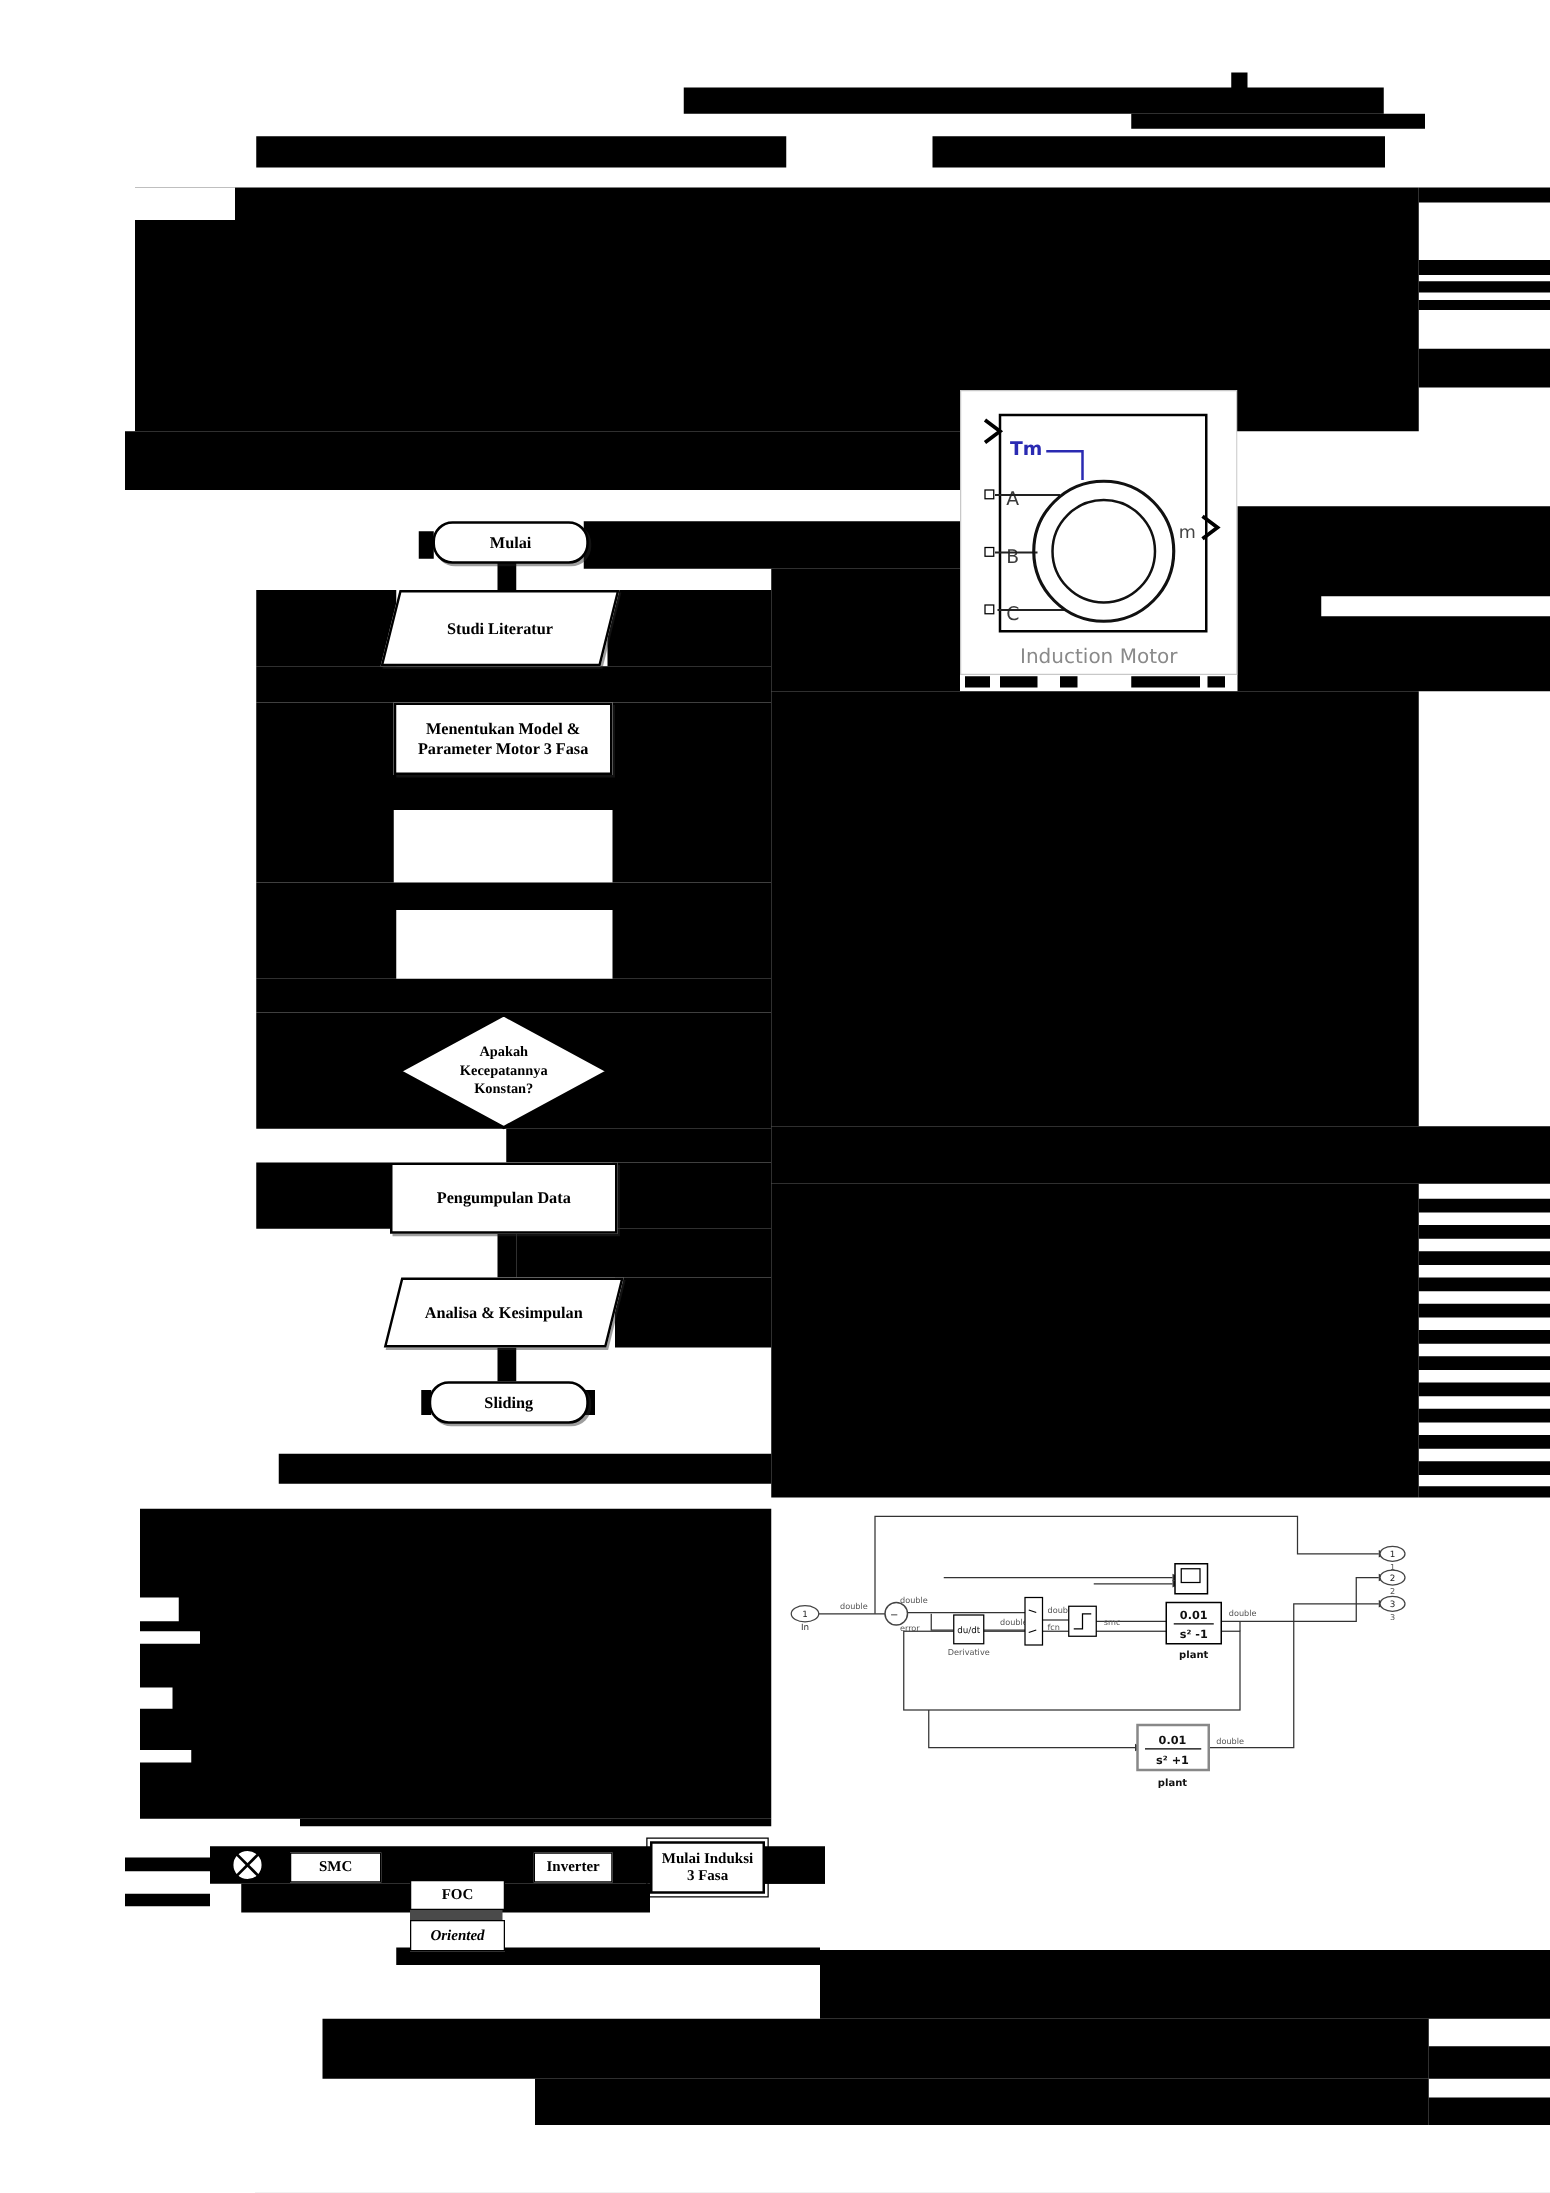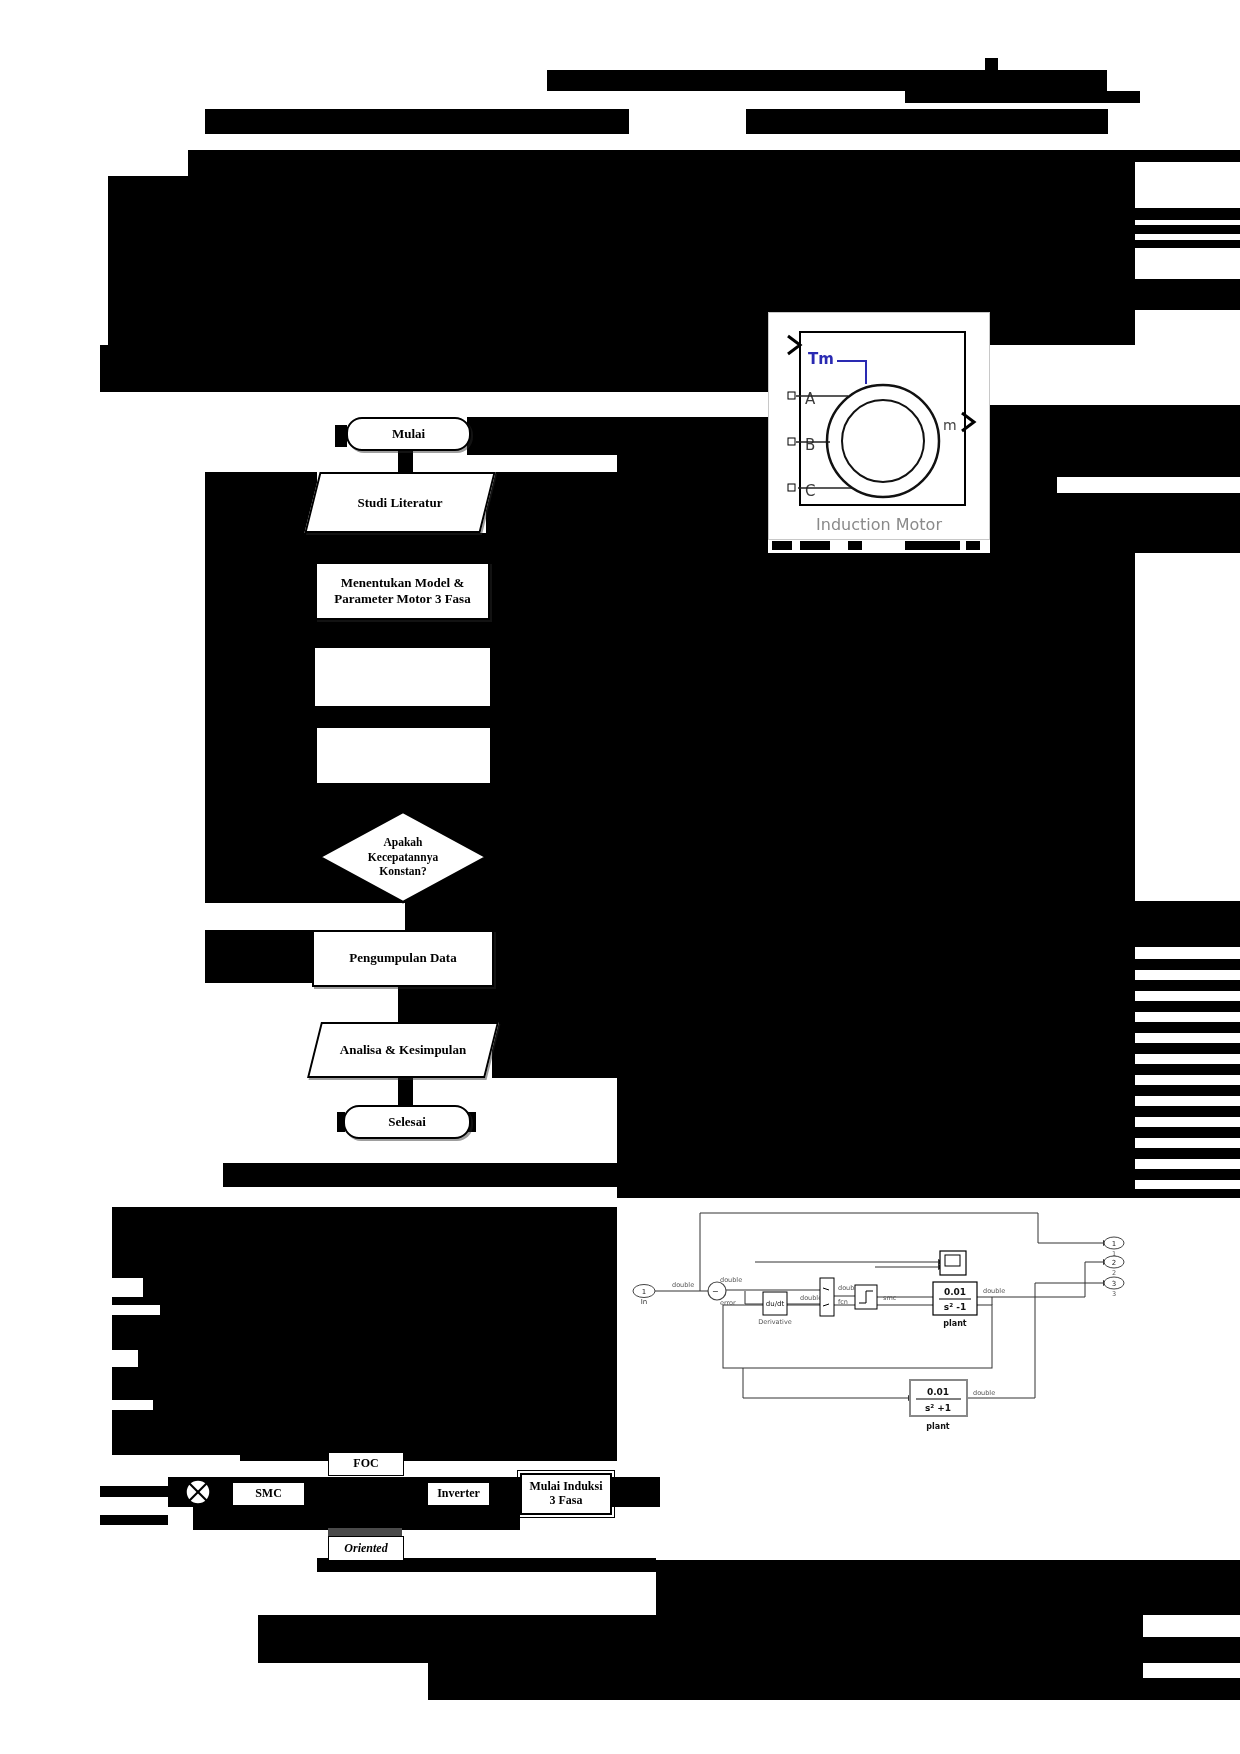--- a/index.html
+++ b/index.html
@@ -177,21 +177,21 @@
   <div class="fc-shape fc-rect" style="left:312px;top:930px;width:178px;height:53px;">
     <span>Pengumpulan Data</span>
   </div>
 
   <div class="pgram" style="left:314px;top:1022px;width:178px;height:56px;">
     <div class="pg-skin"></div>
     <div class="pg-label">Analisa &amp; Kesimpulan</div>
   </div>
 
   <div class="fc-shape fc-term" style="left:343px;top:1105px;width:124px;height:30px;">
-    <span>Selesai</span>
+    <span>Sliding</span>
   </div>
 
   <div class="abs" style="left:617px;top:1200px;width:523px;height:240px;">
     <svg width="523" height="240" viewBox="0 0 523 240">
       <g stroke="#333" stroke-width="1" fill="none">
         <polyline points="38,91 95,91"></polyline>
         <polyline points="83,91 83,13 421,13 421,43 486,43"></polyline>
         <polyline points="109,90 203,90"></polyline>
         <polyline points="128,91 128,104 146,104"></polyline>
         <polyline points="170,104 203,104"></polyline>
@@ -275,21 +275,21 @@
     <svg width="36" height="36">
       <circle cx="18" cy="17" r="12.5" fill="#fff" stroke="#000" stroke-width="2.5"></circle>
       <line x1="9.5" y1="8.5" x2="26.5" y2="25.5" stroke="#000" stroke-width="2.2"></line>
       <line x1="26.5" y1="8.5" x2="9.5" y2="25.5" stroke="#000" stroke-width="2.2"></line>
     </svg>
   </div>
 
   <div class="bd-box" style="left:232px;top:1482px;width:71px;height:22px;">
     <span>SMC</span>
   </div>
-  <div class="bd-box" style="left:328px;top:1452px;width:74px;height:22px;">
+  <div class="bd-box" style="left:328px;top:1504px;width:74px;height:22px;">
     <span>FOC</span>
   </div>
   <div class="bd-box" style="left:427px;top:1482px;width:61px;height:22px;">
     <span>Inverter</span>
   </div>
   <div class="bd-box bd-motor" style="left:520px;top:1473px;width:88px;height:38px;flex-direction:column;">
     <span>Mulai Induksi</span>
     <span>3 Fasa</span>
   </div>
   <div class="bd-graybar" style="left:328px;top:1528px;width:74px;height:8px;"></div>

